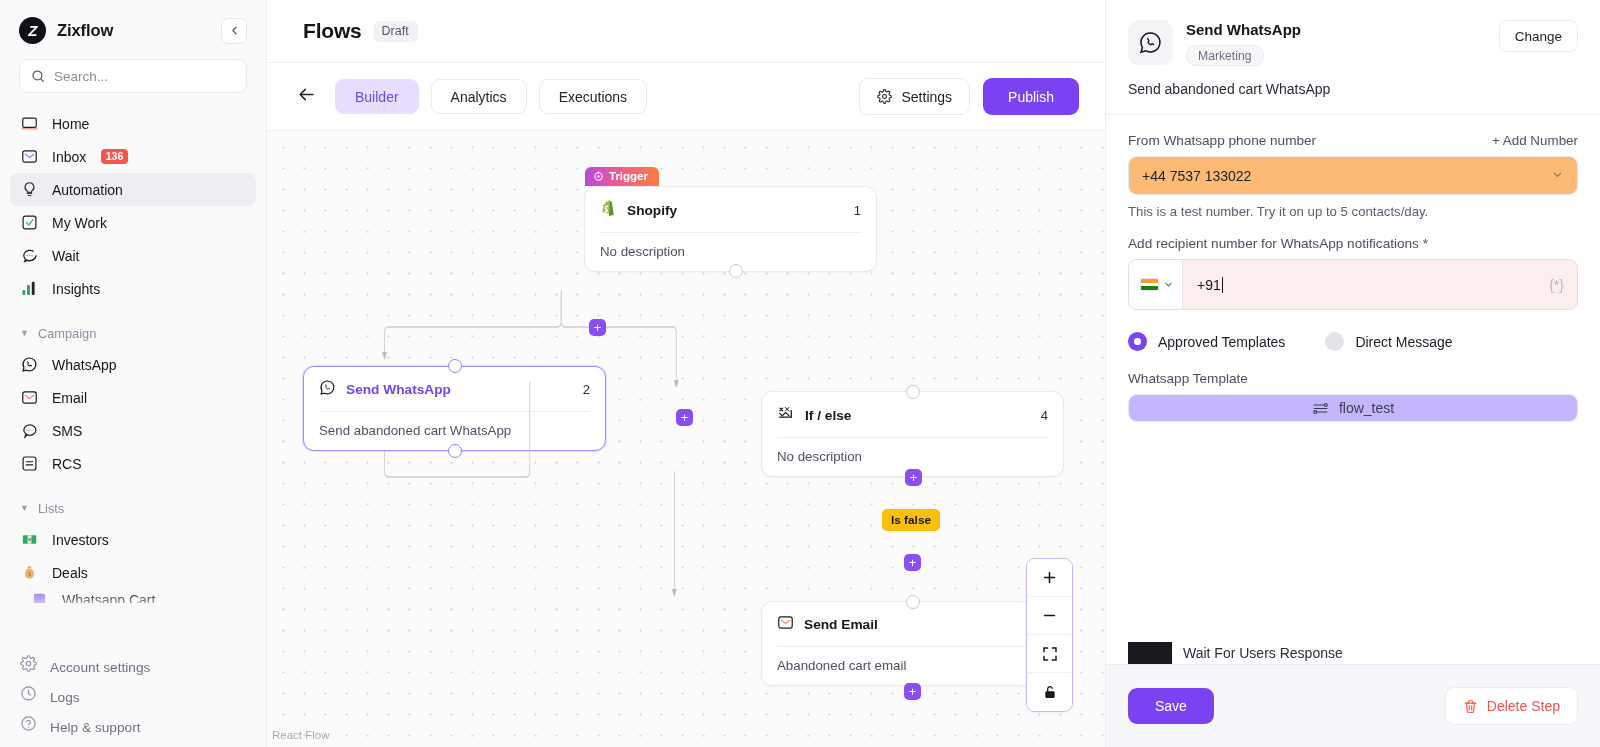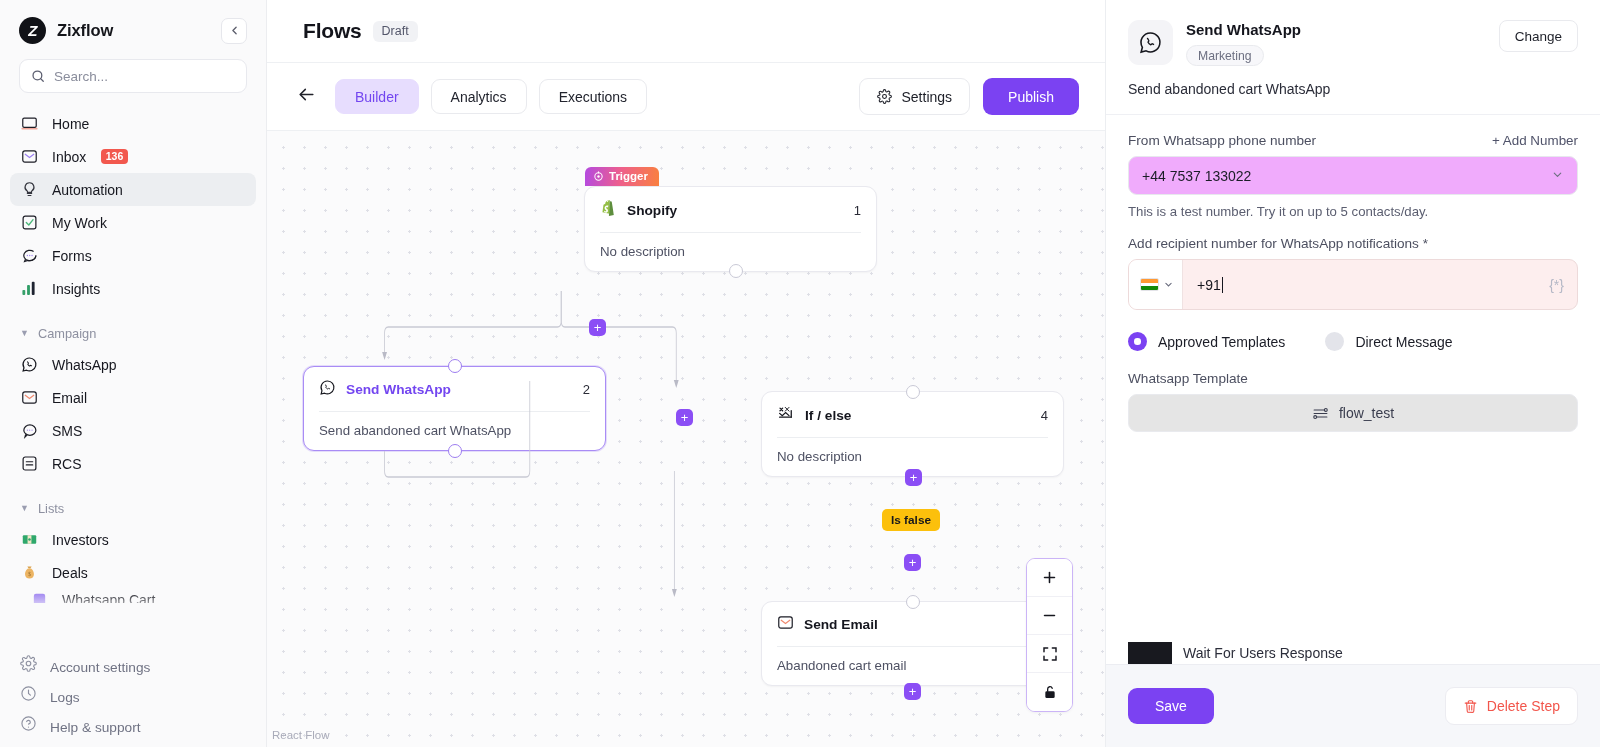--- a/index.html
+++ b/index.html
@@ -202,21 +202,21 @@
   }
   .rp-sub { margin-top: 15px; font-size: 14px; color: #2a2c38; }
   .rp-body { flex: 1; overflow: hidden; padding: 18px 22px 0 22px; position: relative; }
   .fld { margin-bottom: 17px; }
   .fld-lbl-row { display: flex; align-items: baseline; margin-bottom: 8px; gap: 20px; }
   .fld-lbl { font-size: 13.6px; color: #4c4f60; }
   .fld-action { margin-left: auto; font-size: 13.4px; color: #50536a; cursor: pointer; }
   .select-box {
     height: 39px; border: 1px solid #e7e8ed; border-radius: 9px;
     display: flex; align-items: center; padding: 0 13px;
-    font-size: 14px; color: #1b1d27; background: #f0abfc; cursor: pointer;
+    font-size: 14px; color: #1b1d27; background: #fdba74; cursor: pointer;
   }
   .select-box .chev { margin-left: auto; color: #6c6f80; font-size: 12px; }
   .hint { margin-top: 9px; font-size: 13.2px; color: #5b5e70; }
   .phone-box {
     height: 51px; border: 1px solid #eddada; border-radius: 9px;
     display: flex; align-items: center; background: #fdeeee; overflow: hidden;
   }
   .cc {
     display: flex; align-items: center; gap: 5px; padding: 0 9px 0 11px;
     height: 100%; background: #fff; border-right: 1px solid #f0e2e2; cursor: pointer;
@@ -232,23 +232,23 @@
   .radios { display: flex; align-items: center; gap: 40px; margin: 22px 0 20px 0; }
   .radio { display: flex; align-items: center; gap: 11px; cursor: pointer; }
   .radio .dot {
     width: 19px; height: 19px; border-radius: 50%; background: #e3e4ea;
     display: flex; align-items: center; justify-content: center;
   }
   .radio.on .dot { background: #7b42f2; }
   .radio.on .dot::after { content:''; width: 6.5px; height: 6.5px; border-radius: 50%; background: #fff;}
   .radio .rl { font-size: 14px; color: #1b1d27; }
   .tmpl-box {
-    height: 38px; border: 1px solid #e9eaee; border-radius: 9px;
+    height: 28px; border: 1px solid #e9eaee; border-radius: 9px;
     display: flex; align-items: center; justify-content: center; gap: 10px;
-    font-size: 14px; color: #3a3d4e; cursor: pointer; background: #e5e5e5;
+    font-size: 14px; color: #3a3d4e; cursor: pointer; background: #c4b5fd;
   }
   .cut-item {
     position: absolute; left: 22px; right: 22px; bottom: 0; height: 22px;
     overflow: hidden; display: flex; align-items: center; gap: 11px;
   }
   .cut-pill {
     width: 44px; height: 44px; border-radius: 12px; background: #18191f; flex: 0 0 44px;
   }
   .cut-txt { font-size: 14px; color: #2b2d3a; font-weight: 500; }
   .rp-foot {
@@ -337,21 +337,21 @@
       <div class="nav-item">
         <span class="ico">
           <svg width="17" height="17" viewBox="0 0 24 24" fill="none" stroke="#1c1d26" stroke-width="1.7">
               <path d="M21 12a8.5 7.3 0 1 1-3.2-5.7"></path>
               <path d="M21 12a8.5 7.3 0 0 1-8.5 7.3c-1 0-2-.1-2.9-.4L5 20.5l1.3-3.2"></path>
               <circle cx="9" cy="12" r="0.9" fill="#9b7ff0" stroke="none"></circle>
               <circle cx="12.3" cy="12" r="0.9" fill="#9b7ff0" stroke="none"></circle>
               <circle cx="15.6" cy="12" r="0.9" fill="#9b7ff0" stroke="none"></circle>
             </svg>
         </span>
-        <span class="lbl">Forms</span>
+        <span class="lbl">Wait</span>
       </div>
 
       <div class="nav-item">
         <span class="ico">
           <svg width="17" height="17" viewBox="0 0 24 24">
             <rect x="2" y="14" width="4" height="7" rx="1.3" fill="#37a06a"></rect>
             <rect x="8.6" y="7" width="4" height="14" rx="1.3" fill="#2f9d66"></rect>
             <rect x="15.2" y="2.5" width="4" height="18.5" rx="1.3" fill="#1e2330"></rect>
           </svg>
         </span>

